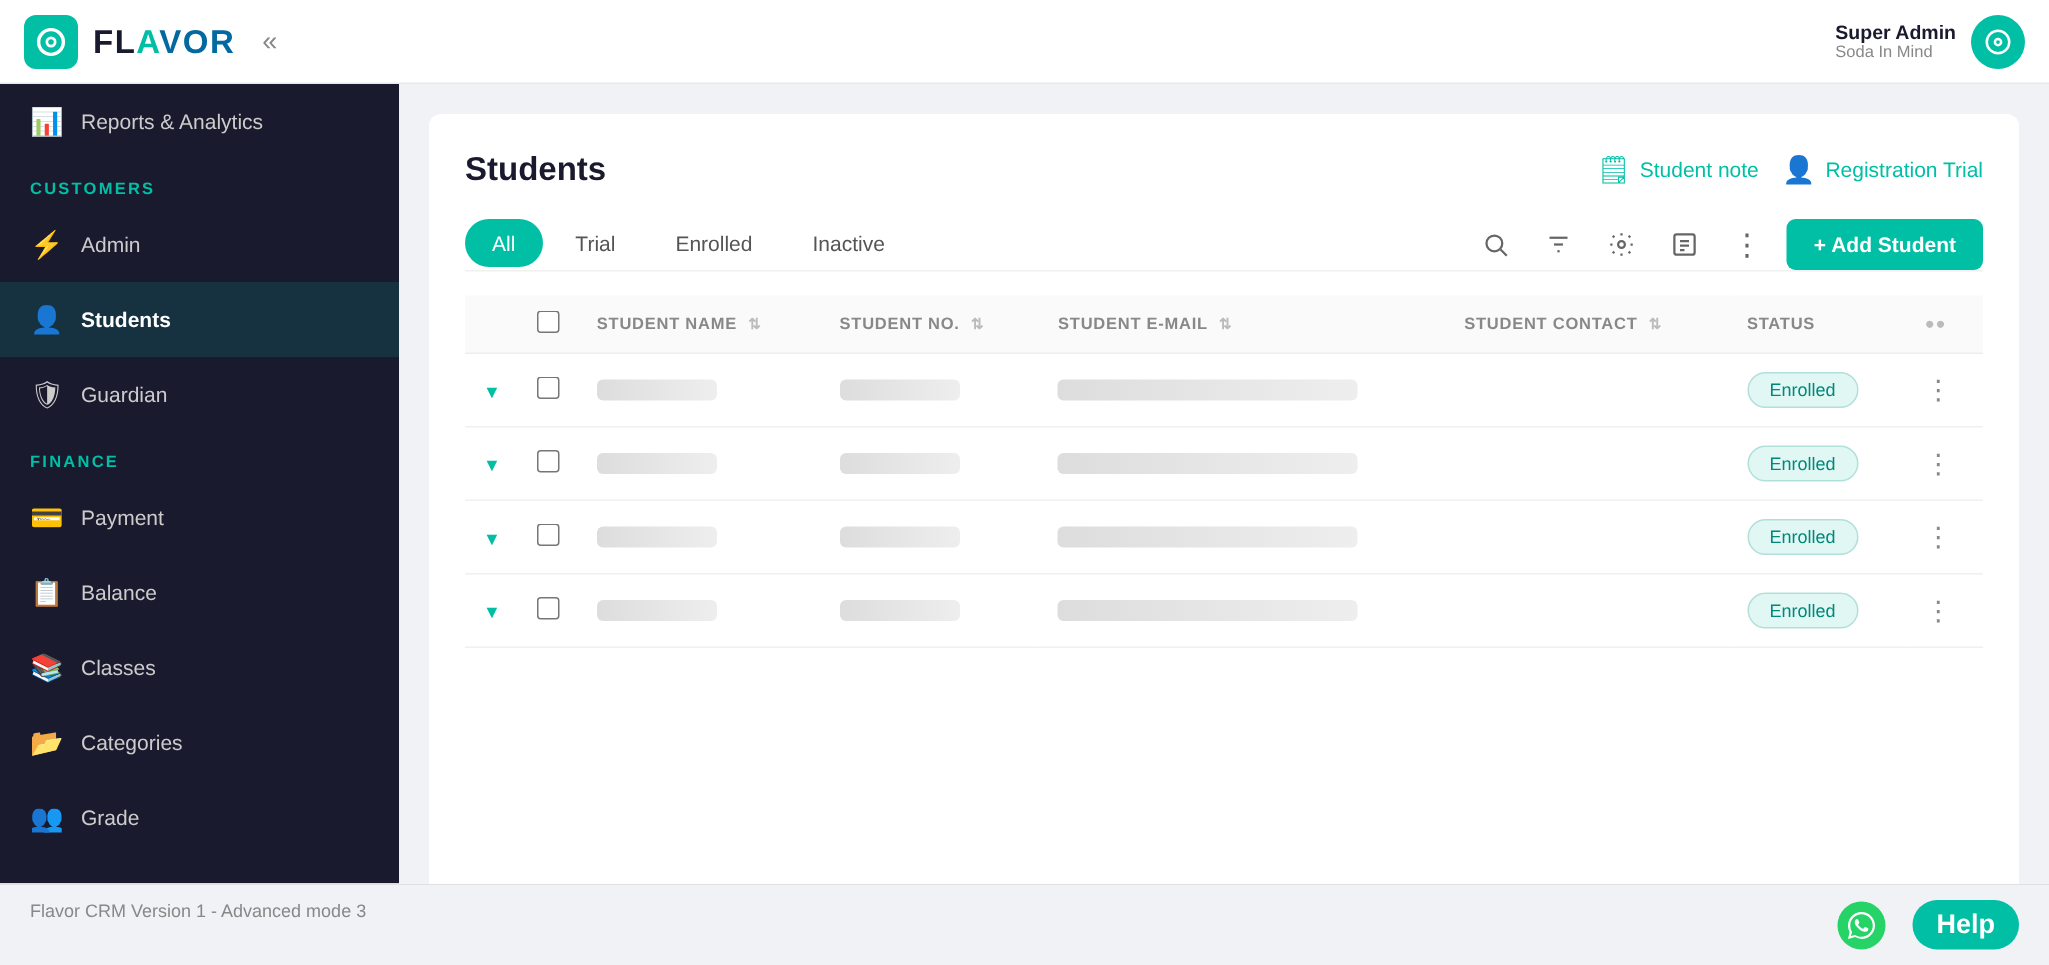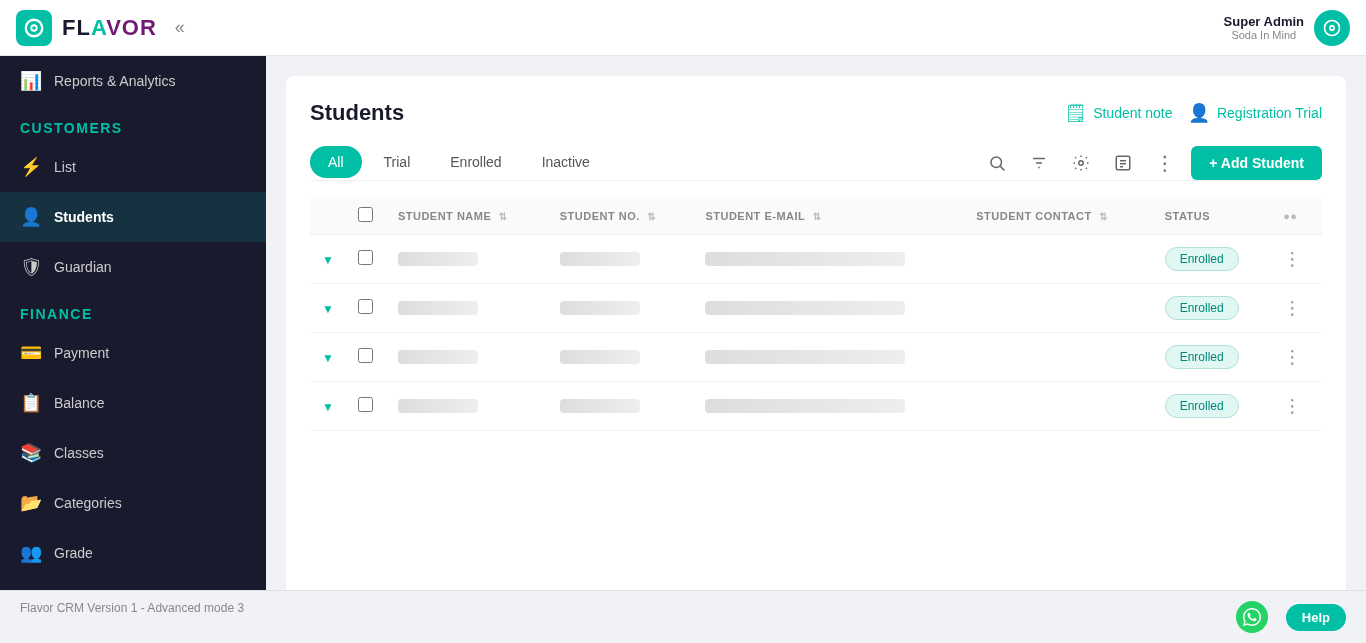--- a/index.html
+++ b/index.html
@@ -51,21 +51,21 @@
       gap: 10px;
     }
     .user-avatar {
       width: 36px; height: 36px;
       background: #00bfa5;
       border-radius: 50%;
       display: flex; align-items: center; justify-content: center;
       color: #fff;
       font-size: 16px;
     }
-    .user-info { text-align: center; margin-left: 12px; }
+    .user-info { text-align: left; margin-left: 12px; }
     .user-name { font-size: 13px; font-weight: 600; color: #1a1a2e; }
     .user-company { font-size: 11px; color: #888; }
 
     
     .body-wrap {
       display: flex;
       flex: 1;
       overflow: hidden;
     }
 
@@ -90,21 +90,21 @@
       transition: background 0.2s;
     }
     .sidebar-nav-item.active {
       background: rgba(0,191,165,0.15);
       color: #fff;
       font-weight: 600;
     }
     .sidebar-nav-item .nav-icon { font-size: 18px; width: 22px; text-align: center; }
 
     .sidebar-section-label {
-      font-size: 14px;
+      font-size: 11px;
       color: #00bfa5;
       font-weight: 700;
       letter-spacing: 1.5px;
       padding: 14px 20px 6px 20px;
     }
 
     
     .main-content {
       flex: 1;
       overflow-y: auto;
@@ -277,21 +277,21 @@
       font-size: 12px;
       color: #888;
       flex-shrink: 0;
     }
     .help-btn {
       background: #00bfa5;
       color: #fff;
       border: none;
       border-radius: 20px;
       padding: 6px 16px;
-      font-size: 13px;
+      font-size: 18px;
       font-weight: 600;
       cursor: pointer;
       margin-left: 10px;
     }
     .whatsapp-icon {
       width: 32px; height: 32px;
       background: #25d366;
       border-radius: 50%;
       display: flex; align-items: center; justify-content: center;
       color: #fff;
@@ -309,21 +309,21 @@
 <div class="top-header">
   <div class="logo-area">
     <div class="logo-icon">
       <svg width="22" height="22" viewBox="0 0 24 24" fill="none">
         <circle cx="12" cy="12" r="9" stroke="white" stroke-width="2.5"></circle>
         <circle cx="12" cy="12" r="4" fill="white"></circle>
         <circle cx="12" cy="12" r="2" fill="#00bfa5"></circle>
       </svg>
     </div>
     <span class="logo-text">
-      <span style="color:#1a1a2e">FL</span><span style="color:#00bfa5">A</span><span style="color:#701a75">VOR</span>
+      <span style="color:#1a1a2e">FL</span><span style="color:#00bfa5">A</span><span style="color:#0369a1">VOR</span>
     </span>
     <span class="collapse-icon">«</span>
   </div>
   <div class="user-area">
     <div class="user-info">
       <div class="user-name">Super Admin</div>
       <div class="user-company">Soda In Mind</div>
     </div>
     <div class="user-avatar">
       <svg width="20" height="20" viewBox="0 0 24 24" fill="none">
@@ -340,21 +340,21 @@
   <nav class="sidebar">
 
     <div class="sidebar-nav-item">
       <span class="nav-icon">📊</span>
       <span>Reports &amp; Analytics</span>
     </div>
 
     <div class="sidebar-section-label">CUSTOMERS</div>
     <div class="sidebar-nav-item">
       <span class="nav-icon">⚡</span>
-      <span>List</span>
+      <span>Admin</span>
     </div>
     <div class="sidebar-nav-item active">
       <span class="nav-icon">👤</span>
       <span>Students</span>
     </div>
     <div class="sidebar-nav-item">
       <span class="nav-icon">🛡</span>
       <span>Guardian</span>
     </div>
 

